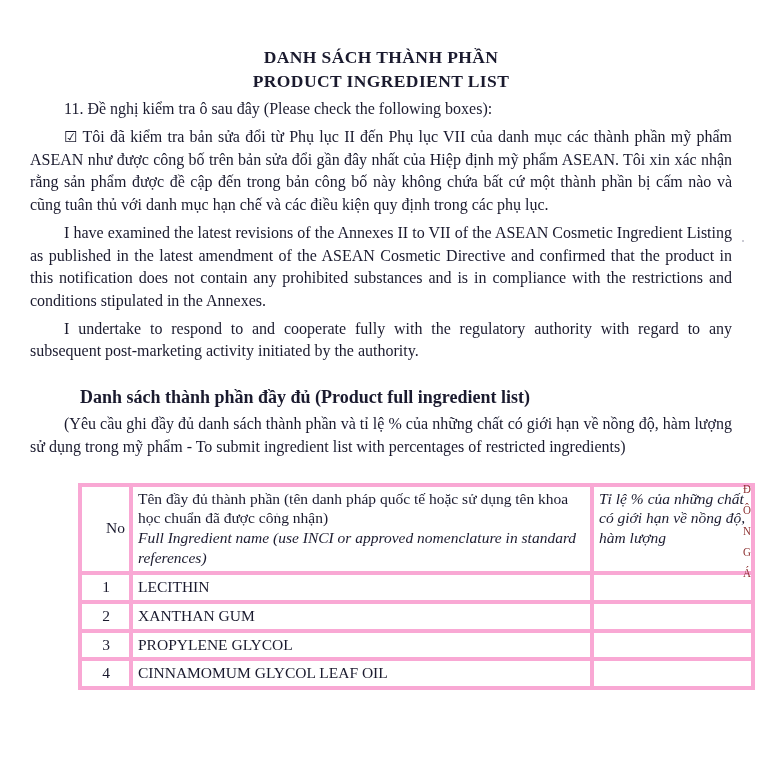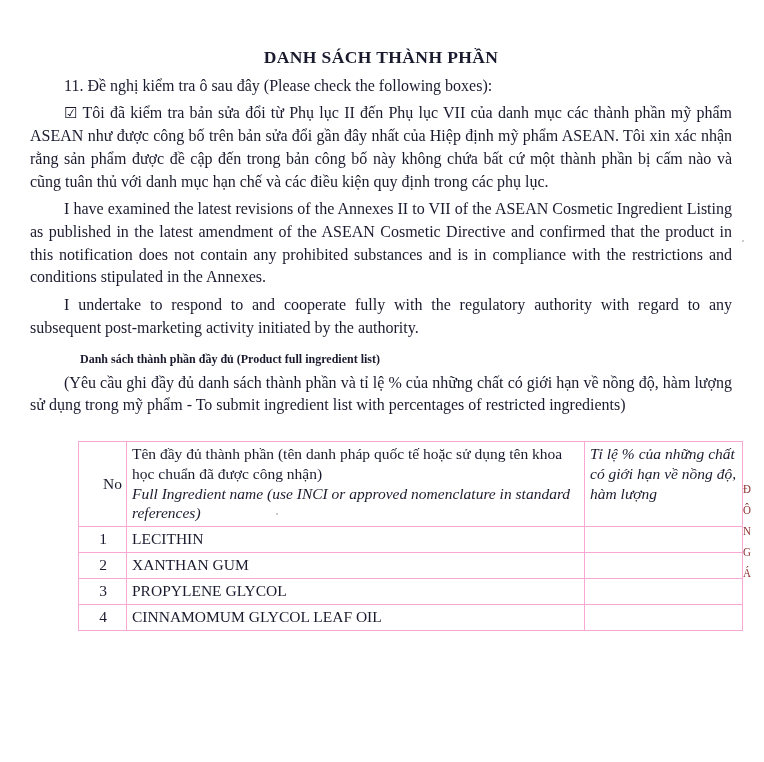--- a/index.html
+++ b/index.html
@@ -51,36 +51,36 @@
   }
   .chk {
     font-size: 15px;
     letter-spacing: 0;
   }
   .en {
     font-size: 16px;
   }
   .sub-head {
     font-weight: bold;
-    font-size: 12px;
-    margin-top: 12px;
+    font-size: 18px;
+    margin-top: 24px;
     margin-left: 50px;
   }
   .note {
     margin-top: 13px;
   }
   table.ing {
     border-collapse: collapse;
     margin-top: 24px;
     margin-left: 48px;
     width: 636px;
     table-layout: fixed;
   }
   table.ing td {
-    border: 1px solid #f9a8d4;
+    border: 4px solid #f9a8d4;
     padding: 2px 4px 3px 5px;
     font-size: 15.5px;
     vertical-align: top;
     line-height: 1.28;
   }
   td.col-no {
     width: 38px;
     text-align: right;
     vertical-align: middle;
   }
@@ -128,20 +128,21 @@
     border-radius: 50%;
   }
 </style>
 </head>
 <body>
 
 <div class="page">
 
   <div class="title-block">
     <div class="title-line">DANH SÁCH THÀNH PHẦN</div>
+    <div class="title-line">PRODUCT INGREDIENT LIST</div>
   </div>
 
   <div class="body-area">
 
     <p class="para p-gap"><span class="indent"></span><span>11. Đề nghị kiểm tra ô sau đây (Please check the following boxes):</span></p>
 
     <p class="para p-gap"><span class="indent"></span><span class="chk">☑</span> <span>Tôi đã kiểm tra bản sửa đổi từ Phụ lục II đến Phụ lục VII của danh mục các thành phần mỹ phẩm ASEAN như được công bố trên bản sửa đổi gần đây nhất của Hiệp định mỹ phẩm ASEAN. Tôi xin xác nhận rằng sản phẩm được đề cập đến trong bản công bố này không chứa bất cứ một thành phần bị cấm nào và cũng tuân thủ với danh mục hạn chế và các điều kiện quy định trong các phụ lục.</span></p>
 
     <p class="para p-gap en"><span class="indent"></span><span>I have examined the latest revisions of the Annexes II to VII of the ASEAN Cosmetic Ingredient Listing as published in the latest amendment of the ASEAN Cosmetic Directive and confirmed that the product in this notification does not contain any prohibited substances and is in compliance with the restrictions and conditions stipulated in the Annexes.</span></p>
 

